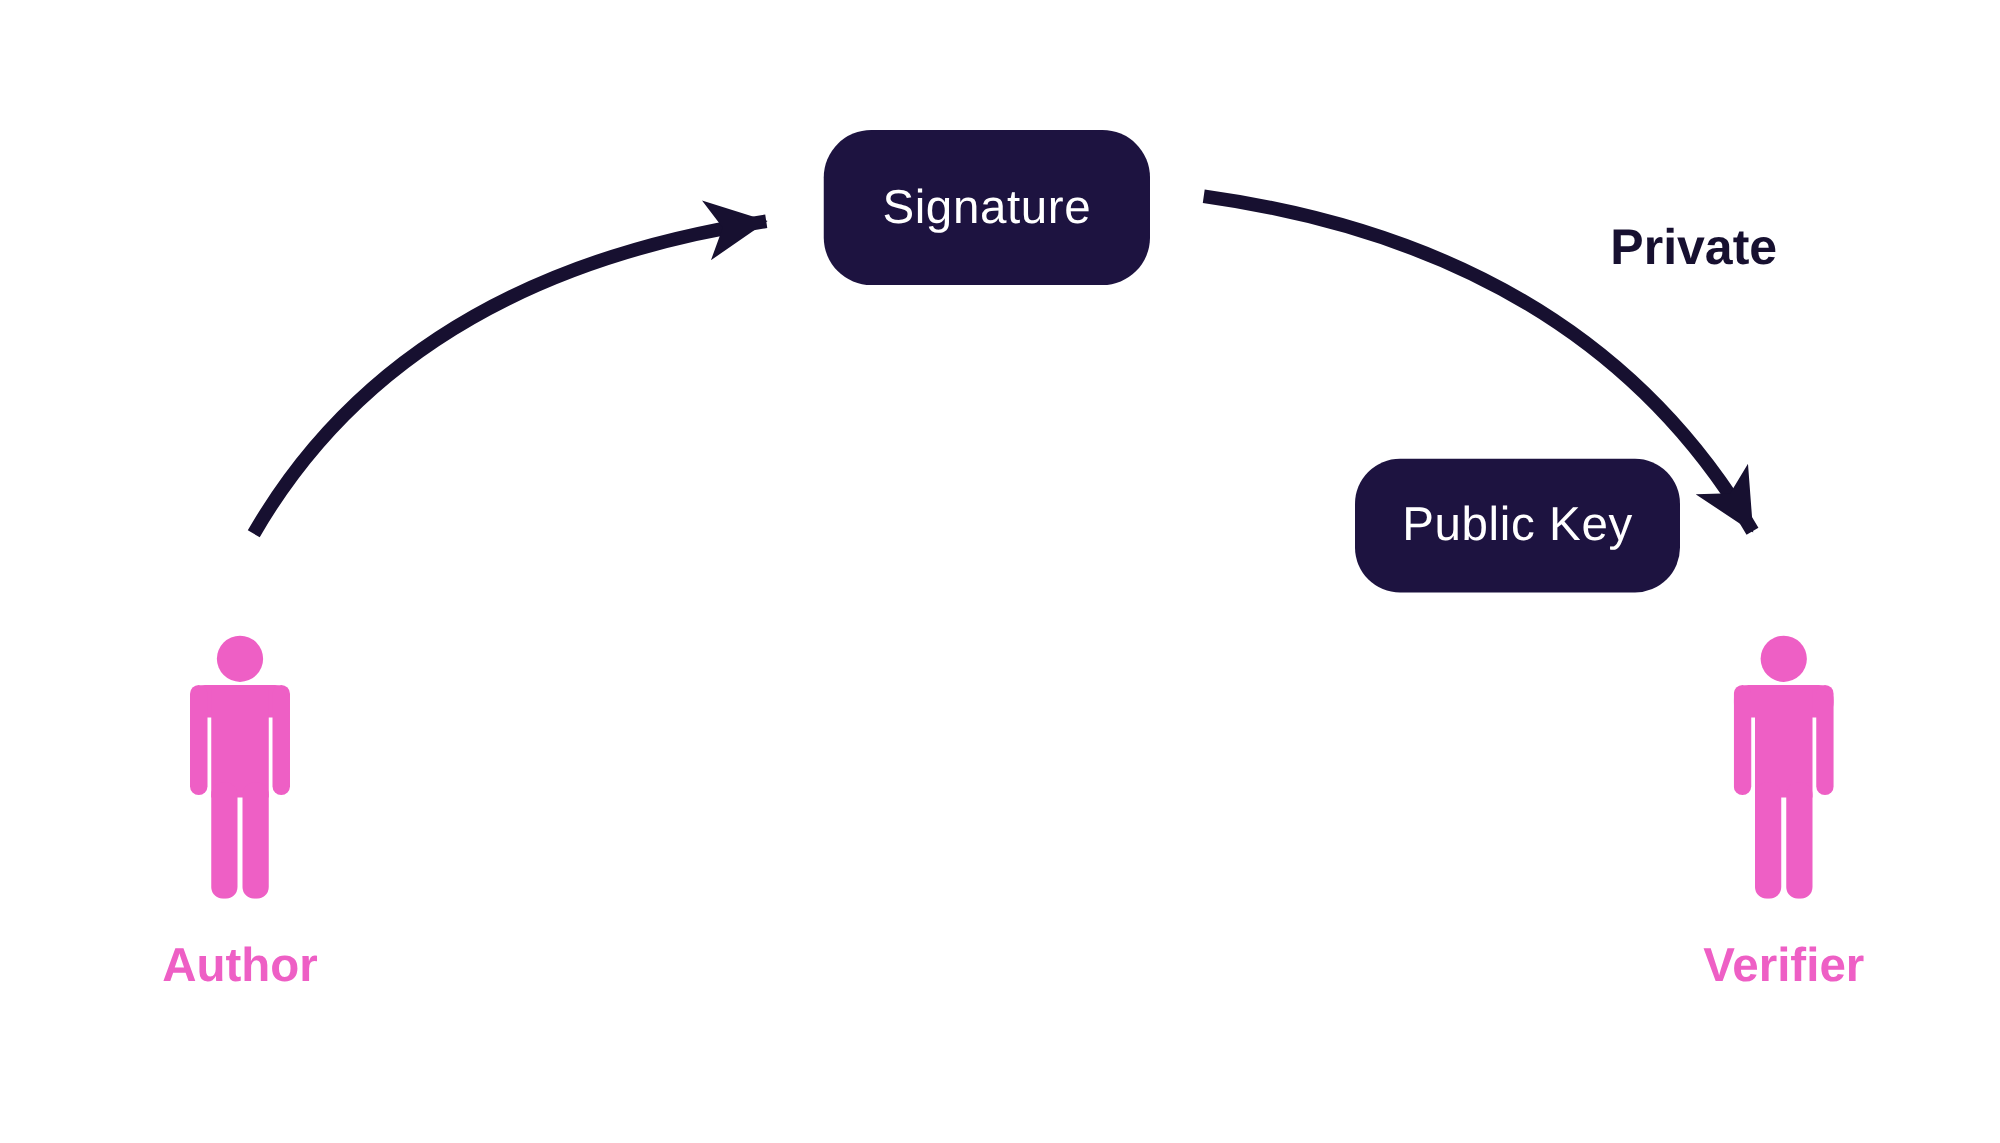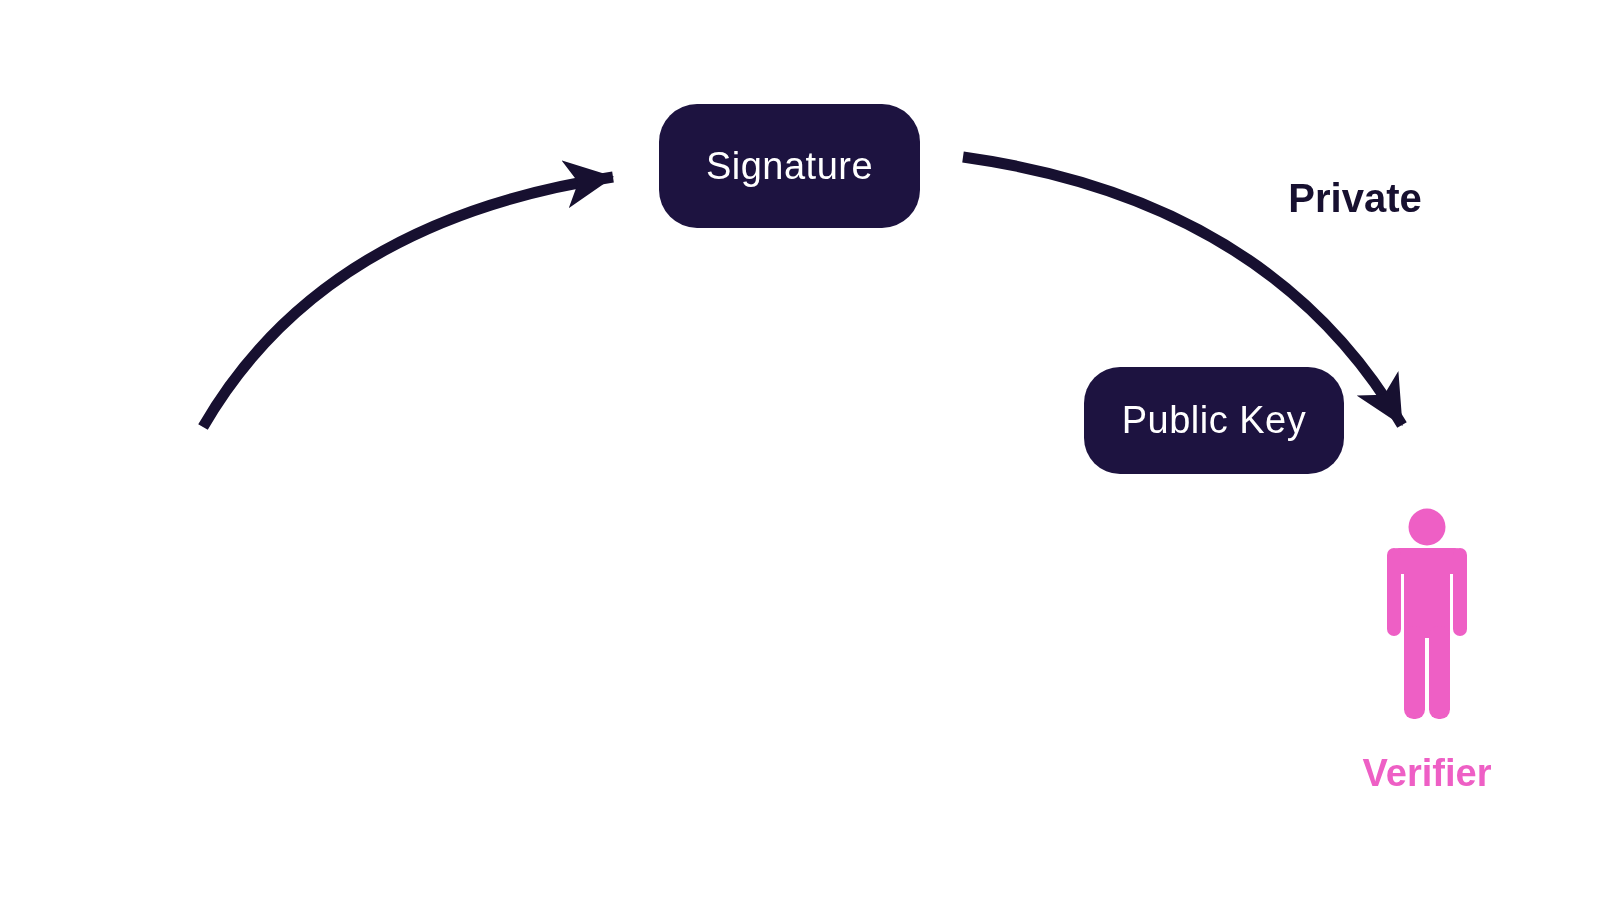--- a/index.html
+++ b/index.html
@@ -65,20 +65,32 @@
   </div>
 
 
   <div class="node node-public-key">
     <span>Public Key</span>
   </div>
 
 
   <div class="edge-label edge-label-verify">Private</div>
 
+  <div class="actor actor-author">
+    <svg class="person" viewBox="0 0 80 211" xmlns="http://www.w3.org/2000/svg">
+      <circle class="fill" cx="40" cy="19" r="18.5"></circle>
+      <rect class="fill" x="0" y="40" width="80" height="26" rx="12"></rect>
+      <rect class="fill" x="0" y="40" width="14" height="88" rx="7"></rect>
+      <rect class="fill" x="66" y="40" width="14" height="88" rx="7"></rect>
+      <rect class="fill" x="17" y="42" width="46" height="88"></rect>
+      <rect class="fill" x="17" y="118" width="21" height="93" rx="9.5"></rect>
+      <rect class="fill" x="42" y="118" width="21" height="93" rx="9.5"></rect>
+    </svg>
+    <div class="actor-label">Author</div>
+  </div>
 
   <div class="actor actor-verifier">
     <svg class="person" viewBox="0 0 80 211" xmlns="http://www.w3.org/2000/svg">
       <circle class="fill" cx="40" cy="19" r="18.5"></circle>
       <rect class="fill" x="0" y="40" width="80" height="26" rx="12"></rect>
       <rect class="fill" x="0" y="40" width="14" height="88" rx="7"></rect>
       <rect class="fill" x="66" y="40" width="14" height="88" rx="7"></rect>
       <rect class="fill" x="17" y="42" width="46" height="88"></rect>
       <rect class="fill" x="17" y="118" width="21" height="93" rx="9.5"></rect>
       <rect class="fill" x="42" y="118" width="21" height="93" rx="9.5"></rect>

